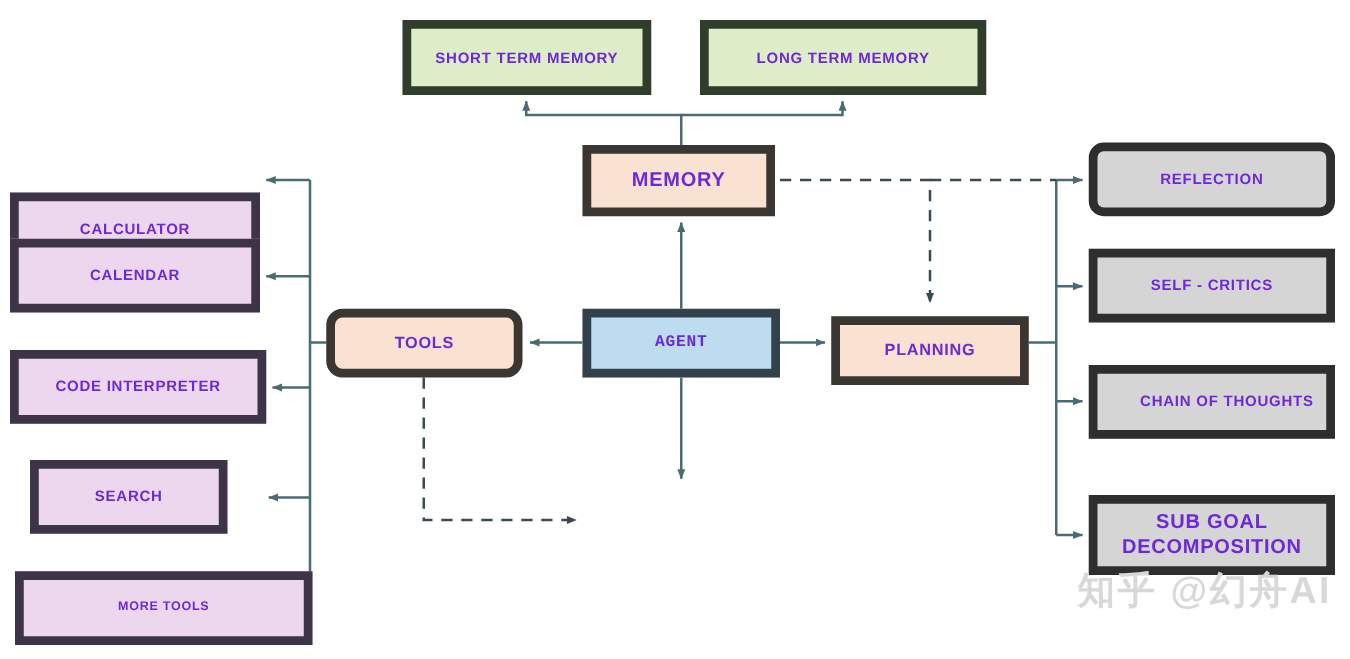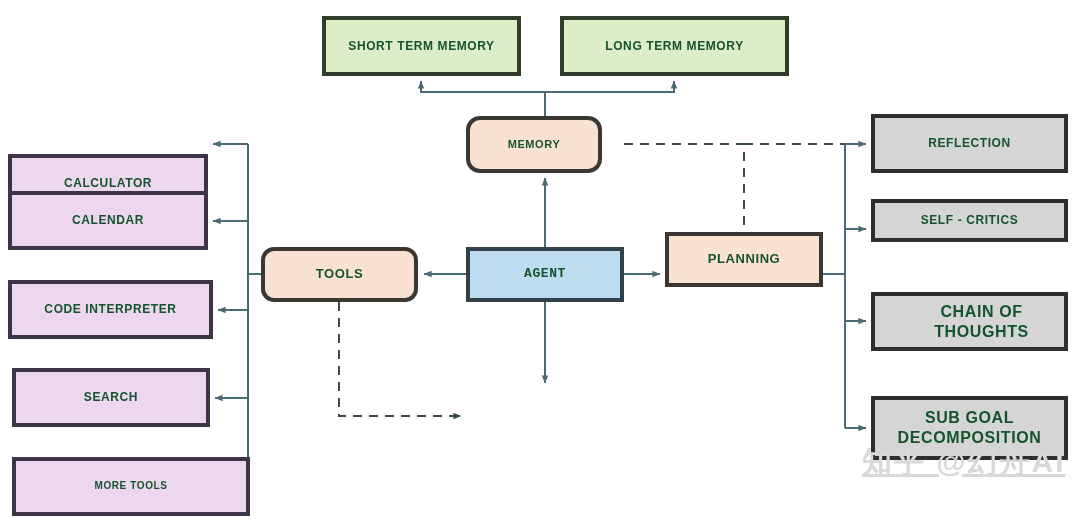--- a/index.html
+++ b/index.html
@@ -21,28 +21,28 @@
     position: absolute;
     left: 0;
     top: 0;
     width: 1080px;
     height: 527px;
     pointer-events: none;
   }
   .node {
     position: absolute;
     box-sizing: border-box;
-    border: 4px solid #8b5cf6;
+    border: 7px solid #8b5cf6;
     display: flex;
     align-items: center;
     justify-content: center;
     text-align: center;
     font-weight: bold;
     letter-spacing: 0.6px;
-    color: #14532d;
+    color: #6d28d9;
     line-height: 1.25;
     z-index: 2;
   }
   .node.tool {
     background: #ecd7ef;
     border-color: #3d3547;
   }
   .node.memstore {
     background: #dcedc8;
     border-color: #2f3d2a;
@@ -125,69 +125,69 @@
   </svg>
 
   <div class="node memstore" style="left: 322px; top: 16px; width: 199px; height: 60px; font-size: 12px;">
       <span>SHORT TERM MEMORY</span>
     </div>
 
   <div class="node memstore" style="left: 560px; top: 16px; width: 229px; height: 60px; font-size: 12px;">
       <span>LONG TERM MEMORY</span>
     </div>
 
-  <div class="node process" style="left: 466px; top: 116px; width: 136px; height: 57px; font-size: 11px; border-radius: 14px;">
+  <div class="node process" style="left: 466px; top: 116px; width: 154px; height: 57px; font-size: 16px;">
       <span>MEMORY</span>
     </div>
 
   <div class="node agent" style="left: 466px; top: 247px; width: 158px; height: 55px; font-size: 13px;">
       <span>AGENT</span>
     </div>
 
 
   <div class="node process" style="left: 261px; top: 247px; width: 157px; height: 55px; font-size: 13px; border-radius: 13px;">
       <span>TOOLS</span>
     </div>
 
-  <div class="node process" style="left: 665px; top: 232px; width: 158px; height: 55px; font-size: 13px;">
+  <div class="node process" style="left: 665px; top: 253px; width: 158px; height: 55px; font-size: 13px;">
       <span>PLANNING</span>
     </div>
 
   <div class="node tool" style="left: 8px; top: 114px; width: 200px; height: 59px; font-size: 12px; margin-top: 40px;">
       <span>CALCULATOR</span>
     </div>
 
   <div class="node tool" style="left: 8px; top: 191px; width: 200px; height: 59px; font-size: 12px;">
       <span>CALENDAR</span>
     </div>
 
   <div class="node tool" style="left: 8px; top: 280px; width: 205px; height: 59px; font-size: 12px;">
       <span>CODE INTERPRETER</span>
     </div>
 
-  <div class="node tool" style="left: 12px; top: 368px; width: 198px; height: 59px; font-size: 12px;">
+  <div class="node tool" style="left: 24px; top: 368px; width: 158px; height: 59px; font-size: 12px;">
       <span>SEARCH</span>
     </div>
 
   <div class="node tool" style="left: 12px; top: 457px; width: 238px; height: 59px; font-size: 10px;">
       <span>MORE TOOLS</span>
     </div>
 
-  <div class="node planitem" style="left: 871px; top: 114px; width: 197px; height: 59px; font-size: 12px;">
+  <div class="node planitem" style="left: 871px; top: 114px; width: 197px; height: 59px; font-size: 12px; border-radius: 12px;">
       <span>REFLECTION</span>
     </div>
 
-  <div class="node planitem" style="left: 871px; top: 199px; width: 197px; height: 43px; font-size: 12px;">
+  <div class="node planitem" style="left: 871px; top: 199px; width: 197px; height: 59px; font-size: 12px;">
       <span>SELF - CRITICS</span>
     </div>
 
-  <div class="node planitem" style="left: 871px; top: 292px; width: 197px; height: 59px; font-size: 16px; padding-left: 24px;">
+  <div class="node planitem" style="left: 871px; top: 292px; width: 197px; height: 59px; font-size: 12px; padding-left: 24px;">
       <span>CHAIN OF THOUGHTS</span>
     </div>
 
   <div class="node planitem" style="left: 871px; top: 396px; width: 197px; height: 64px; font-size: 16px;">
       <span style="white-space: pre-line;">SUB GOAL
 DECOMPOSITION</span>
     </div>
 
-  <div class="watermark" style="left: 862px; top: 442px; text-decoration: underline;">知乎 @幻舟AI</div>
+  <div class="watermark" style="left: 862px; top: 452px;">知乎 @幻舟AI</div>
 
 </div>
 
 </body></html>

